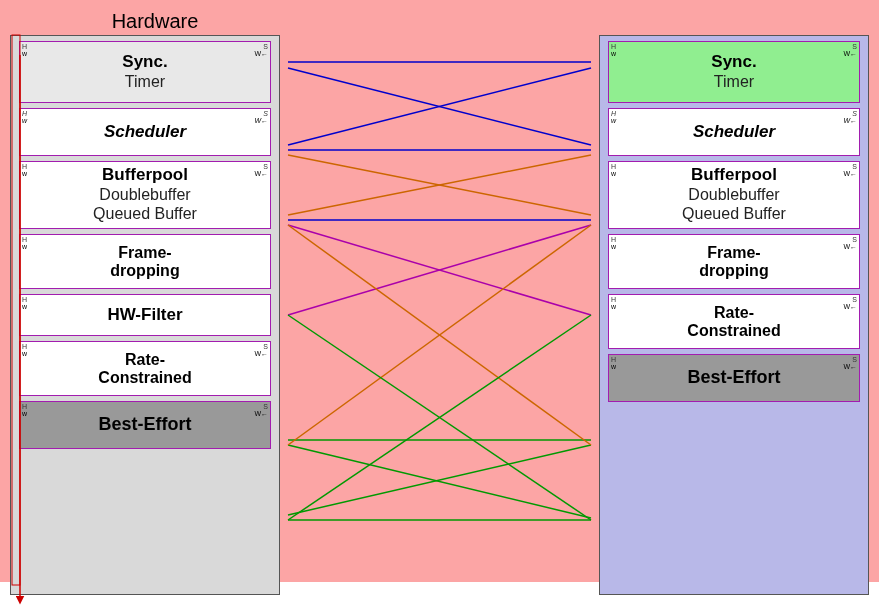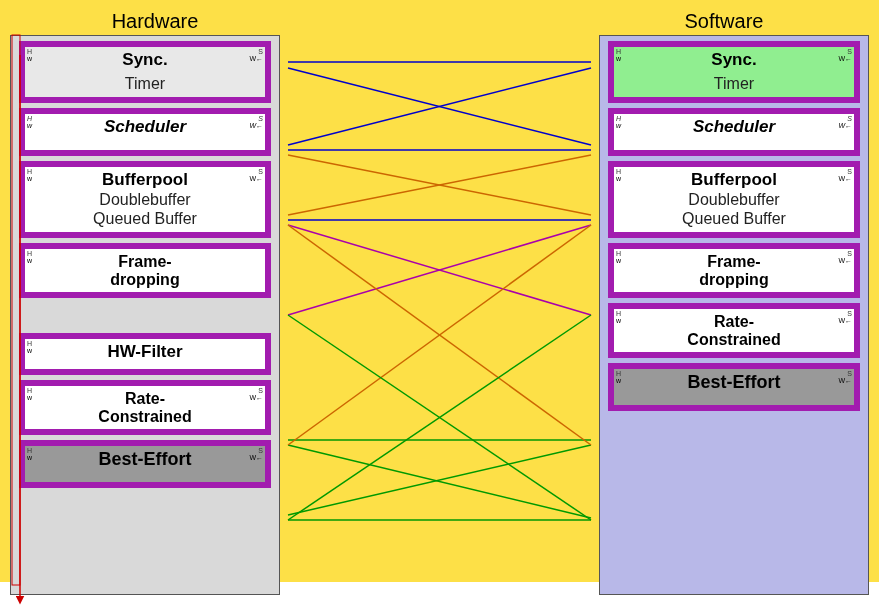--- a/index.html
+++ b/index.html
@@ -9,21 +9,21 @@
       width: 879px;
       height: 607px;
       overflow: hidden;
       position: relative;
     }
 
     .main-container {
       width: 879px;
       height: 582px;
       position: relative;
-      background: #fde047;
+      background: #fca5a5;
       padding: 10px;
     }
 
     .columns-wrapper {
       display: flex;
       justify-content: space-between;
       height: 100%;
       position: relative;
     }
 
@@ -48,25 +48,25 @@
       padding: 5px 8px 8px 8px;
       display: flex;
       flex-direction: column;
       gap: 5px;
       height: 560px;
     }
 
     .block {
       position: relative;
       background: #fff;
-      border: 6px solid #a21caf;
+      border: 1px solid #a21caf;
       display: flex;
       flex-direction: column;
       align-items: center;
-      justify-content: space-between;
+      justify-content: center;
       padding: 4px 6px;
     }
 
     .block-title {
       font-size: 17px;
       font-weight: bold;
       text-align: center;
       line-height: 1.1;
     }
 
@@ -85,21 +85,21 @@
       background: #e8e8e8;
     }
 
     .sync-sw {
       background: #90ee90;
     }
 
     .scheduler-block { min-height: 48px; font-style: italic; }
     .bufferpool-block { min-height: 68px; }
     .framedrop-block { min-height: 55px; }
-    .hwfilter-block { min-height: 42px; margin-top: 30px; }
+    .hwfilter-block { min-height: 42px; }
     .rate-block { min-height: 55px; }
     .besteffort-block { min-height: 48px; background: #999; }
 
     
     .port {
       position: absolute;
       font-size: 7px;
       line-height: 1;
       color: #333;
     }
@@ -125,23 +125,20 @@
   </style>
 </head>
 <body>
 
 <div class="main-container">
 
   <div style="display:flex; justify-content:space-between; padding: 0 10px 2px 10px;">
     <div style="width:270px; text-align:center;">
       <span style="font-size:20px;">Hardware</span>
     </div>
-    <div style="width:270px; text-align:center;">
-      <span style="font-size:20px;">Software</span>
-    </div>
   </div>
 
   <div class="columns-wrapper">
 
     <div class="column">
       <div class="hw-column">
 
         <div class="block sync-block sync-hw" id="hw-sync">
           <span class="port port-h-top">H</span>
           <span style="position:absolute;top:8px;left:2px;font-size:7px;">w</span>

